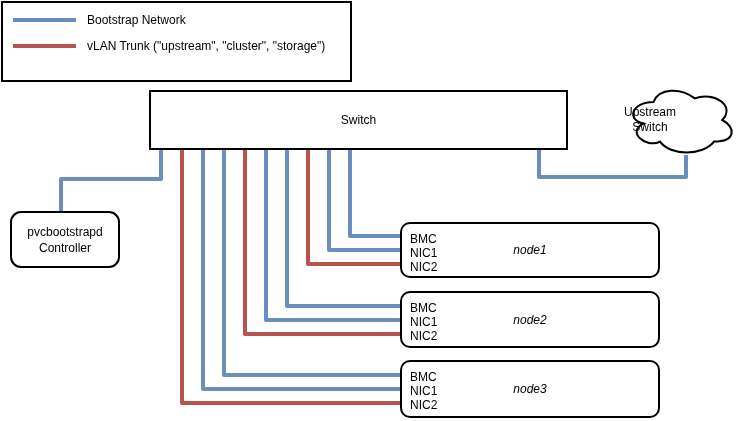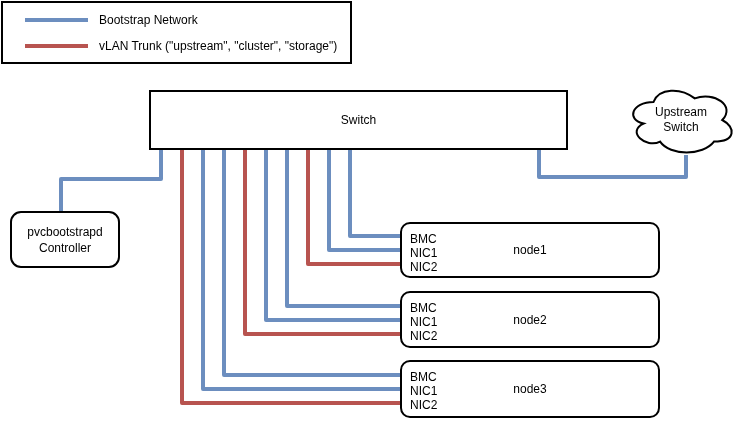--- a/index.html
+++ b/index.html
@@ -37,22 +37,22 @@
   .centered {
     display: flex;
     align-items: center;
     justify-content: center;
     text-align: center;
     margin-left: 8px;
   }
   
   .legend {
     left: 1px; top: 1px;
-    width: 351px; height: 63px;
-    padding: 4px 0 0 22px;
+    width: 351px; height: 81px;
+    padding: 4px 0 0 10px;
     display: flex;
     flex-direction: column;
   }
   .legend-row {
     height: 26px;
     display: flex;
     align-items: center;
     gap: 11px;
   }
   .legend-swatch {
@@ -78,21 +78,21 @@
     left: 624px; top: 82px;
     width: 114px; height: 76px;
     z-index: 2;
   }
   .cloud-wrap svg { display: block; }
   .cloud-label {
     position: absolute;
     left: 0; top: 0; right: 0; bottom: 0;
     display: flex;
     align-items: center;
-    justify-content: center;
+    justify-content: flex-start;
     text-align: center;
     line-height: 15px;
   }
   
   .server-box {
     border-radius: 10px;
   }
   .server-1 { left: 400px; top: 222px; width: 260px; height: 56px; }
   .server-2 { left: 400px; top: 291px; width: 260px; height: 57px; }
   .server-3 { left: 400px; top: 360px; width: 260px; height: 58px; }
@@ -101,20 +101,21 @@
     left: 8px; top: 8px;
     line-height: 14px;
   }
   .port-label { display: block; }
   .server-title {
     position: absolute;
     left: 0; right: 0; top: 0; bottom: 0;
     display: flex;
     align-items: center;
     justify-content: center;
+    font-style: italic;
   }
 </style>
 </head>
 <body>
 
 <div class="canvas">
 
   <svg id="edge-layer" viewBox="0 0 741 421" xmlns="http://www.w3.org/2000/svg">
       <polyline points="161,150 161,179 61,179 61,212" fill="none" stroke="#6c8ebf" stroke-width="4" stroke-linejoin="round"></polyline>
       <polyline points="539,150 539,177 686,177 686,155" fill="none" stroke="#6c8ebf" stroke-width="4" stroke-linejoin="round"></polyline>

